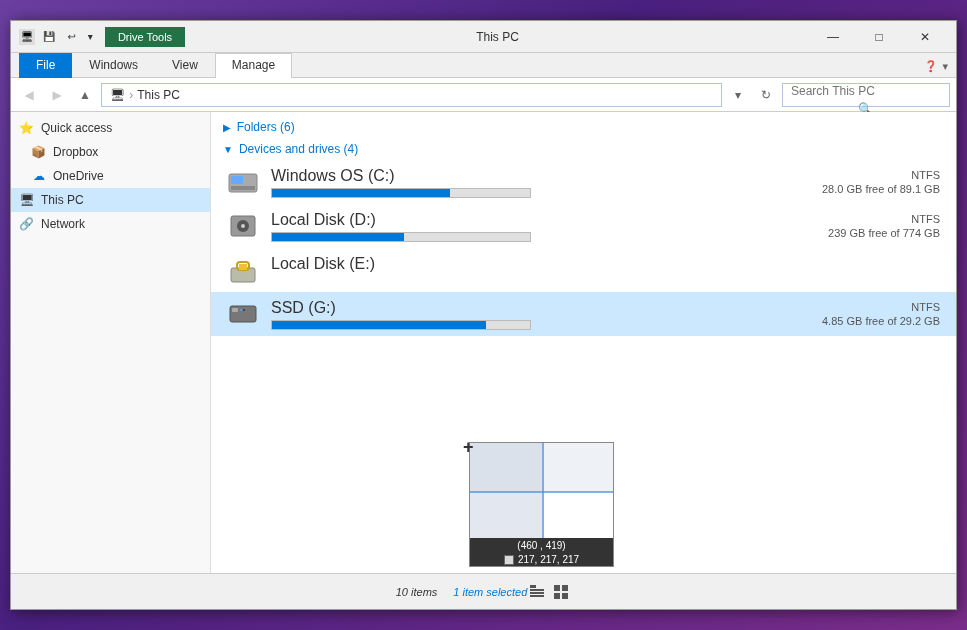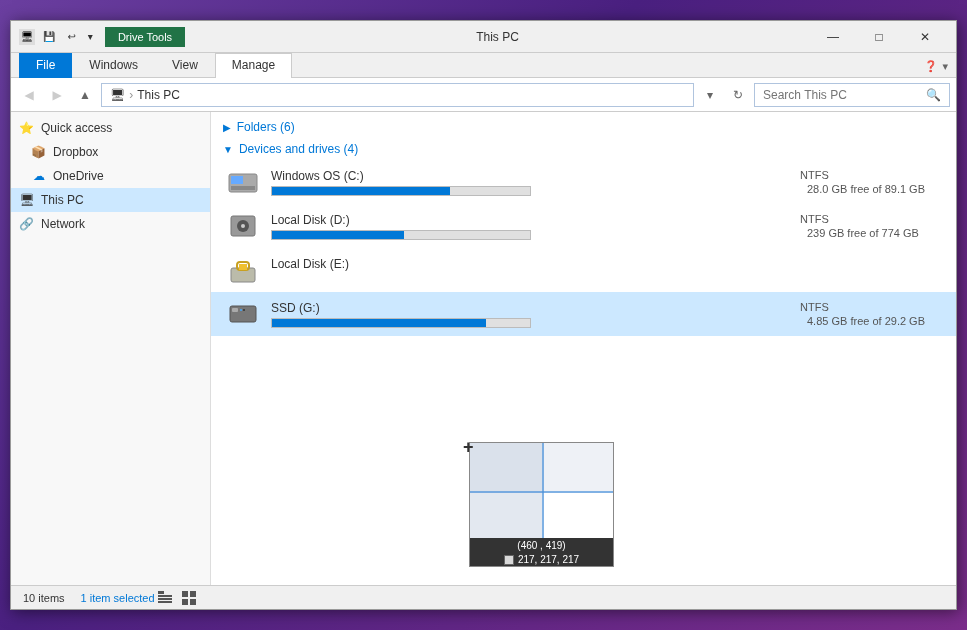--- a/index.html
+++ b/index.html
@@ -144,28 +144,29 @@
       display: flex;
       align-items: center;
       padding: 0 8px;
       background: white;
       font-size: 12px;
       color: #333;
       gap: 4px;
     }
     .path-separator { color: #999; }
     .search-box {
-      width: 196px;
+      width: 168px;
       height: 24px;
       border: 1px solid #b0c4de;
       display: flex;
       align-items: center;
       padding: 0 8px;
       background: white;
       gap: 4px;
+      flex-direction: column;
     }
     .search-input {
       border: none;
       outline: none;
       font-size: 12px;
       color: #999;
       width: 100%;
       background: transparent;
     }
     
@@ -235,63 +236,64 @@
       height: 32px;
       display: flex;
       align-items: center;
       justify-content: center;
       flex-shrink: 0;
     }
     .drive-info {
       flex: 1;
     }
     .drive-name {
-      font-size: 12px;
+      font-size: 16px;
       color: #333;
       margin-bottom: 3px;
     }
     .drive-bar-container {
       width: 260px;
       height: 10px;
       background: #e0e0e0;
       border: 1px solid #bbb;
       position: relative;
     }
     .drive-bar-fill {
       height: 100%;
       background: #0078d7;
     }
     .drive-meta {
       display: flex;
       flex-direction: column;
-      align-items: flex-start;
+      align-items: flex-end;
       gap: 2px;
       min-width: 140px;
     }
     .drive-fs {
       font-size: 11px;
       color: #555;
     }
     .drive-space {
       font-size: 11px;
       color: #555;
       margin-left: 7px;
     }
     
     .status-bar {
-      height: 24px;
+      height: 36px;
       background: #f0f0f0;
       border-top: 1px solid #ccc;
       display: flex;
       align-items: center;
       padding: 0 12px;
       font-size: 11px;
       color: #333;
       flex-shrink: 0;
-      justify-content: flex-start;
+      justify-content: center;
+      font-style: italic;
     }
     .status-left { display: flex; gap: 16px; }
     .status-selected { color: #0078d7; }
     .status-right { display: flex; gap: 4px; }
     .view-btn {
       width: 20px;
       height: 20px;
       display: flex;
       align-items: center;
       justify-content: center;

